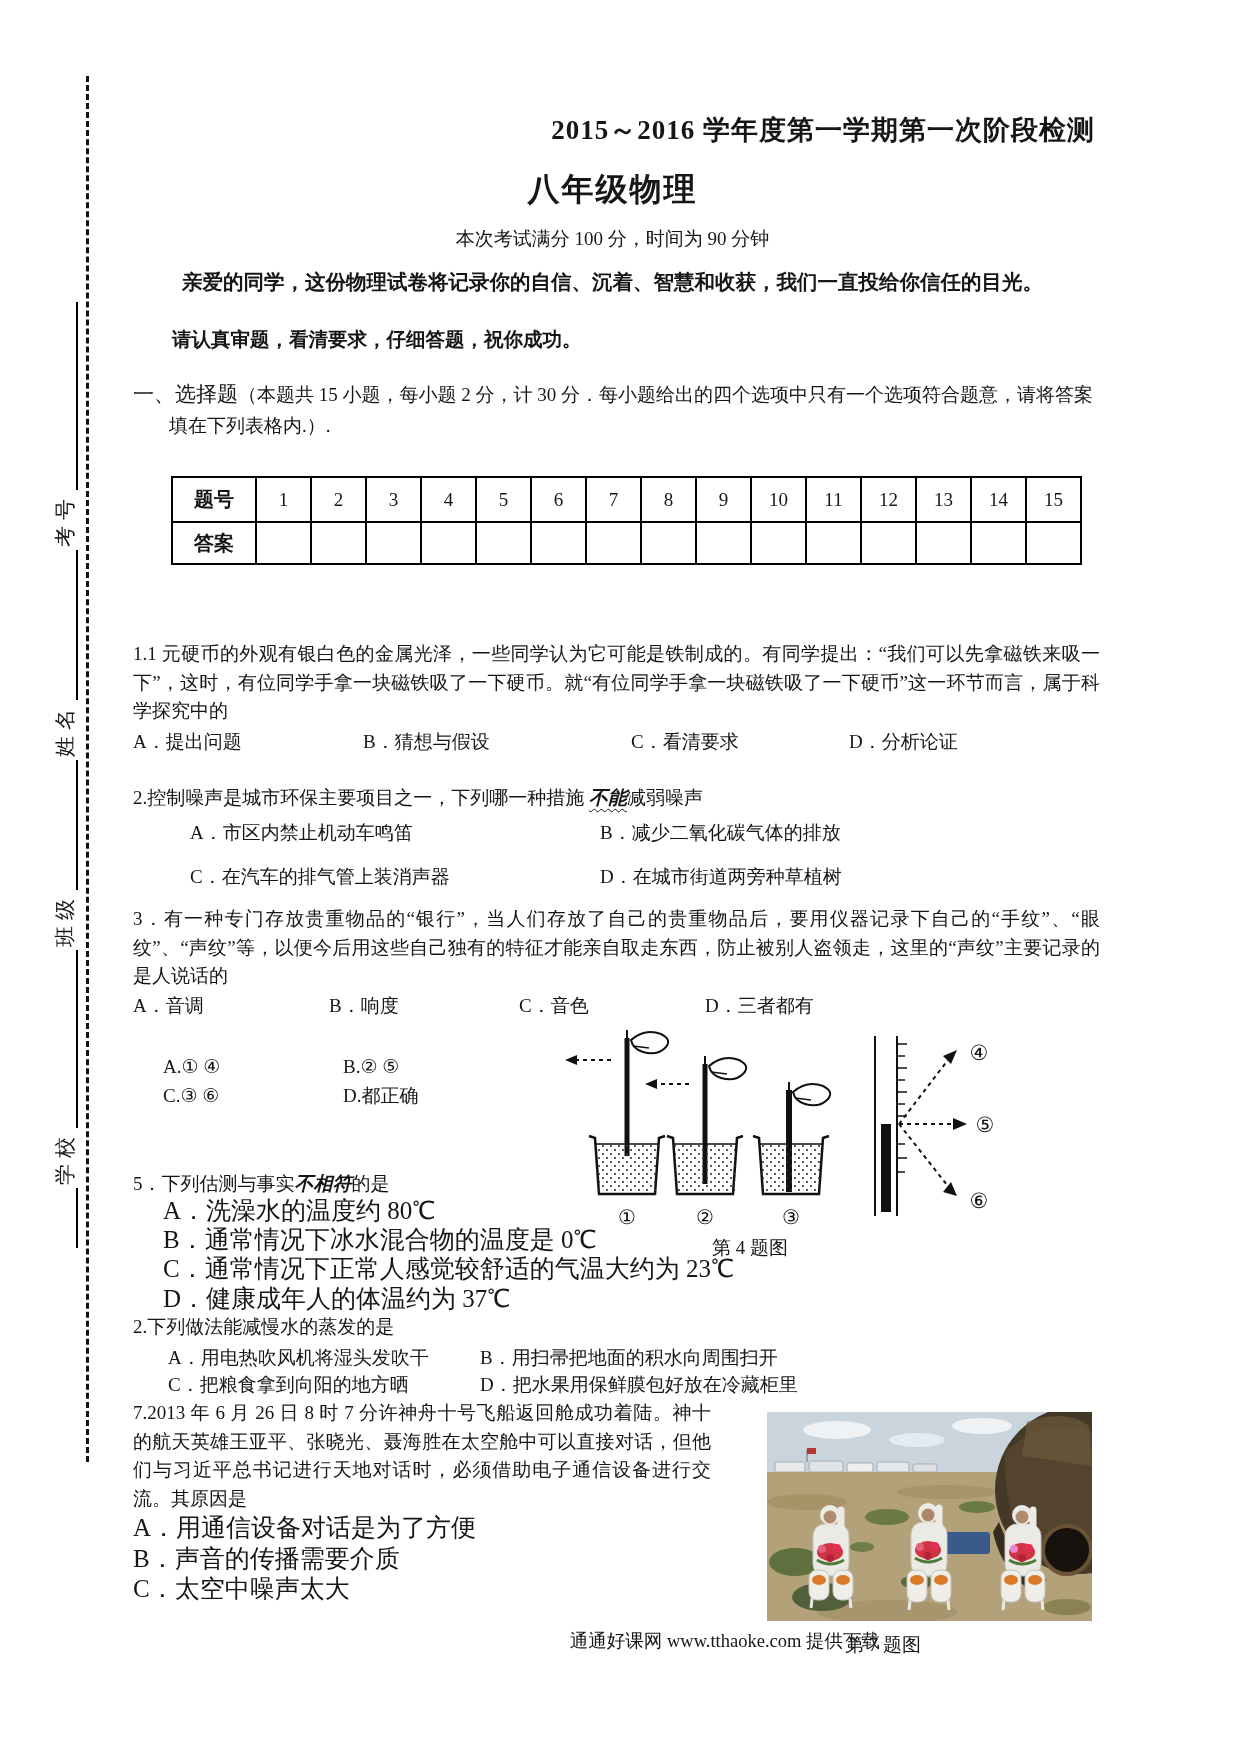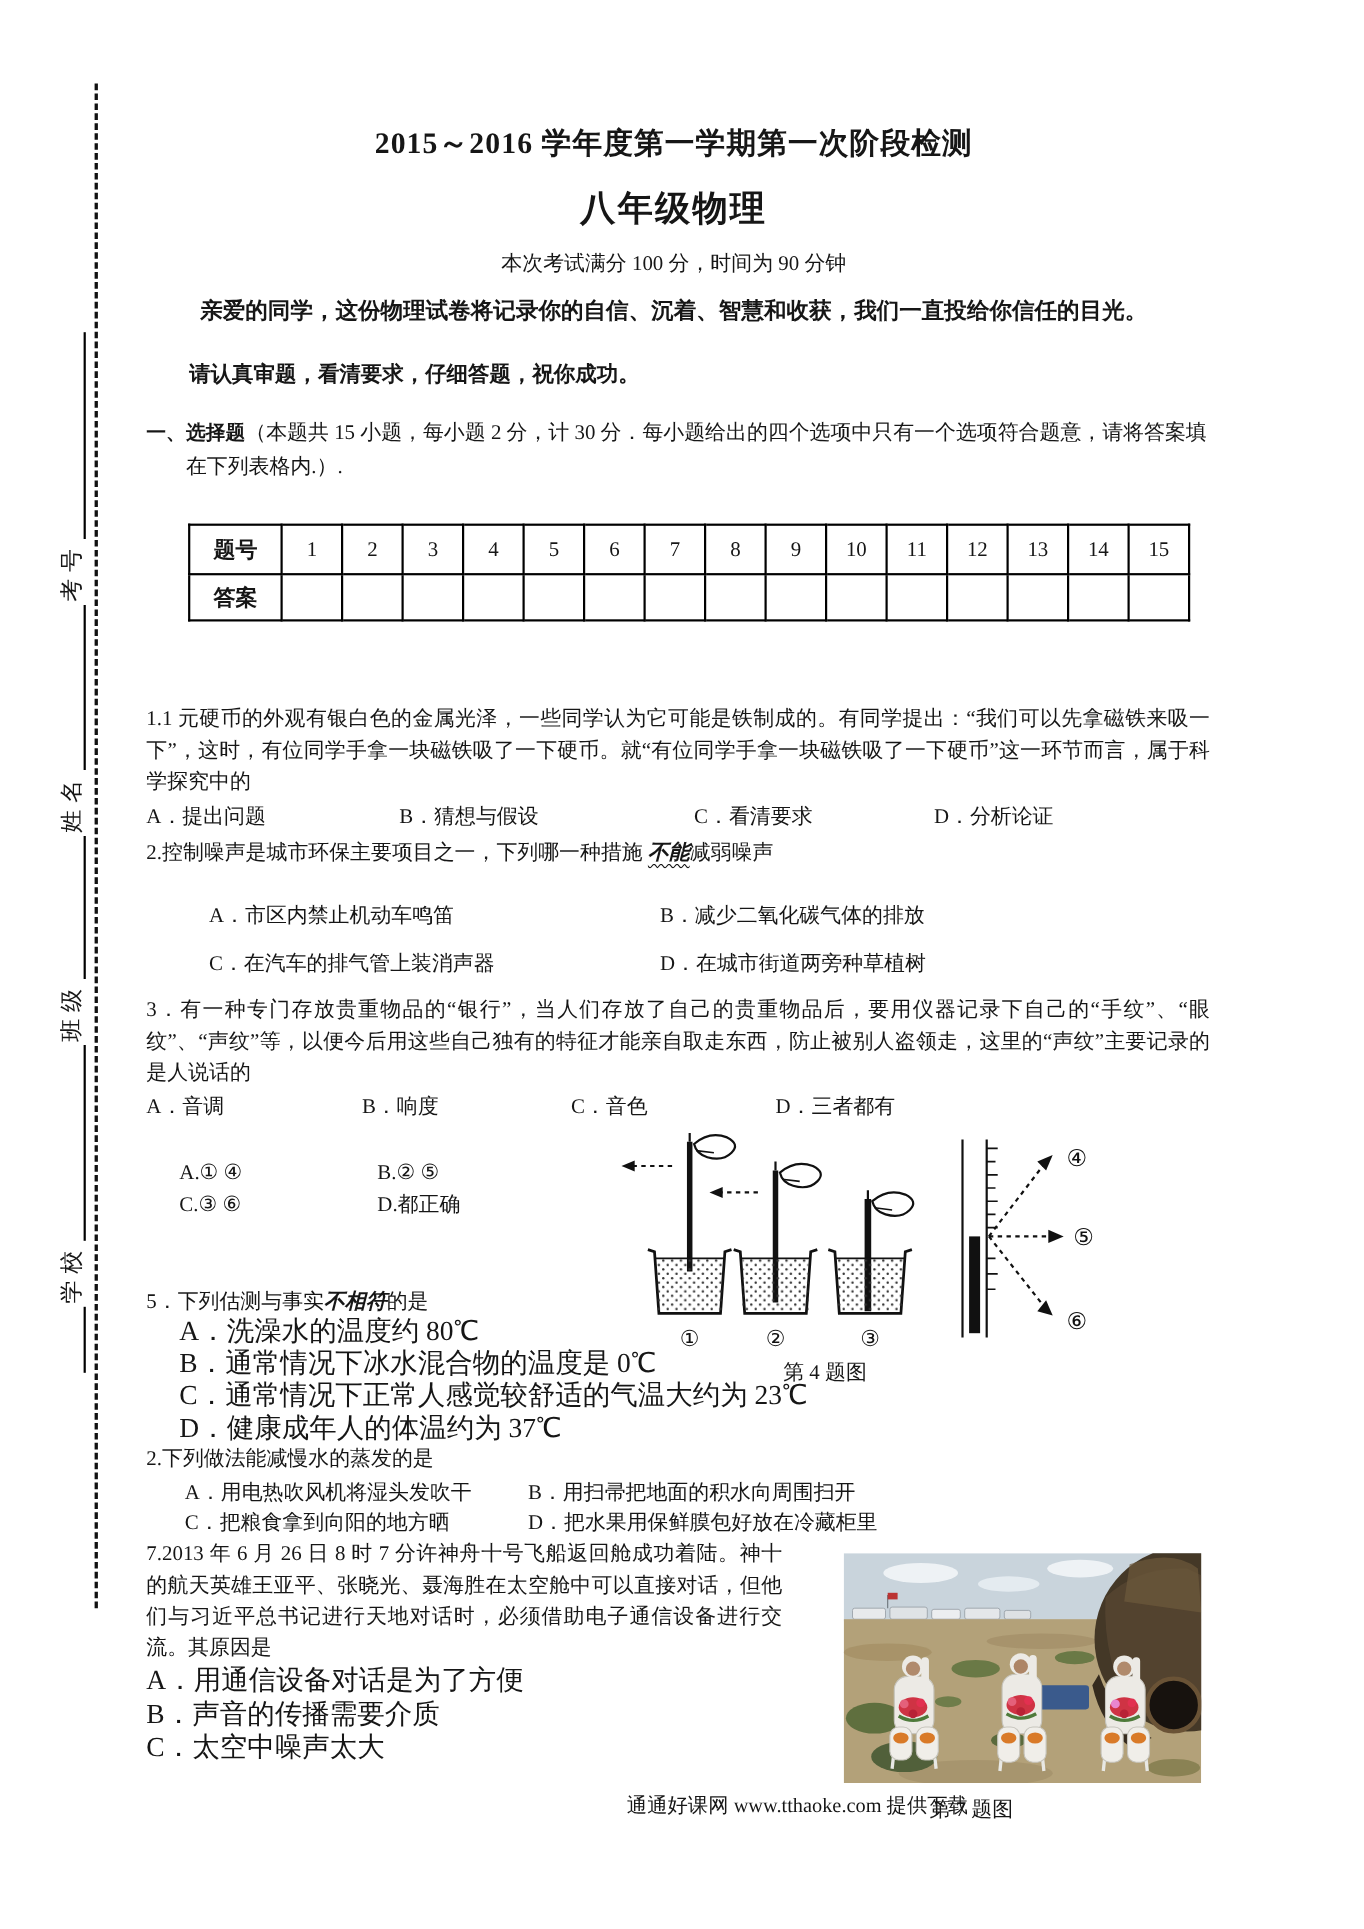--- a/index.html
+++ b/index.html
@@ -18,34 +18,34 @@
     position:absolute; left:44px; top:1248px; width:962px; height:34px;
     transform:rotate(-90deg); transform-origin:0 0;
     display:flex; align-items:flex-end;
     font-size:21px; letter-spacing:6px; white-space:nowrap;
   }
   .seal-strip .blank { display:inline-block; border-bottom:2px solid #000; height:22px; }
   .seal-strip .lbl { margin:0 3px; line-height:26px; }
   .b0{width:60px}.b1{width:178px}.b2{width:130px}.b3{width:150px}.b4{width:188px}
   
   .center-block { position:absolute; left:130px; width:965px; text-align:center; }
-  .title    { top:112px; font-size:27px; font-weight:bold; letter-spacing:1px; }
+  .title    { top:112px; font-size:27px; font-weight:bold; letter-spacing:1px;text-align:right; }
   .subtitle { top:168px; font-size:32px; font-weight:bold; letter-spacing:2px; }
   .examinfo { top:226px; font-size:19px; }
   .greeting { top:268px; font-size:20.5px; font-weight:600; font-family:"Liberation Sans", sans-serif; }
   .instruction {
     position:absolute; left:172px; top:326px; font-size:19.5px; font-weight:600;
     font-family:"Liberation Sans", sans-serif;
   }
   
   .sec-heading {
     position:absolute; left:133px; top:378px; width:967px;
     font-size:19px; line-height:31px; padding-left:36px; text-indent:-36px;
   }
-  .sec-heading .hd { font-family:"Liberation Sans", sans-serif; font-weight:bold; font-size:18px;margin-top:35px; }
+  .sec-heading .hd { font-family:"Liberation Sans", sans-serif; font-weight:normal; font-size:21px;margin-top:35px; }
   
   table.ans {
     position:absolute; left:171px; top:476px; border-collapse:collapse;
     text-align:center;
   }
   table.ans td { border:2px solid #000; width:55px; height:45px; font-size:19px;margin-top:36px; }
   table.ans td.hcell {
     width:84px; font-family:"Liberation Sans", sans-serif; font-weight:bold; font-size:20px;
   }
   table.ans tr.ansrow td { height:42px; }
@@ -139,21 +139,21 @@
     </table>
 
   <div class="qstem" style="top:640px">1.1 元硬币的外观有银白色的金属光泽，一些同学认为它可能是铁制成的。有同学提出：“我们可以先拿磁铁来吸一下”，这时，有位同学手拿一块磁铁吸了一下硬币。就“有位同学手拿一块磁铁吸了一下硬币”这一环节而言，属于科学探究中的</div>
   <div class="optrow" style="top:729px">
     <span class="ml q1o1">A．提出问题</span>
     <span class="q1o2">B．猜想与假设</span>
     <span class="q1o3">C．看清要求</span>
     <span>D．分析论证</span>
   </div>
 
-  <div class="qstem" style="top:762px"><span>2.控制噪声是城市环保主要项目之一，下列哪一种措施 </span><span class="em-ital">不能</span><span>减弱噪声</span></div>
+  <div class="qstem" style="top:784px"><span>2.控制噪声是城市环保主要项目之一，下列哪一种措施 </span><span class="em-ital">不能</span><span>减弱噪声</span></div>
   <div class="optgrid g-q2">
     <span>A．市区内禁止机动车鸣笛</span>
     <span>B．减少二氧化碳气体的排放</span>
     <span>C．在汽车的排气管上装消声器</span>
     <span>D．在城市街道两旁种草植树</span>
   </div>
 
   <div class="qstem" style="top:905px">3．有一种专门存放贵重物品的“银行”，当人们存放了自己的贵重物品后，要用仪器记录下自己的“手纹”、“眼纹”、“声纹”等，以便今后用这些自己独有的特征才能亲自取走东西，防止被别人盗领走，这里的“声纹”主要记录的是人说话的</div>
   <div class="optrow" style="top:993px">
     <span class="ml q3o1">A．音调</span>

